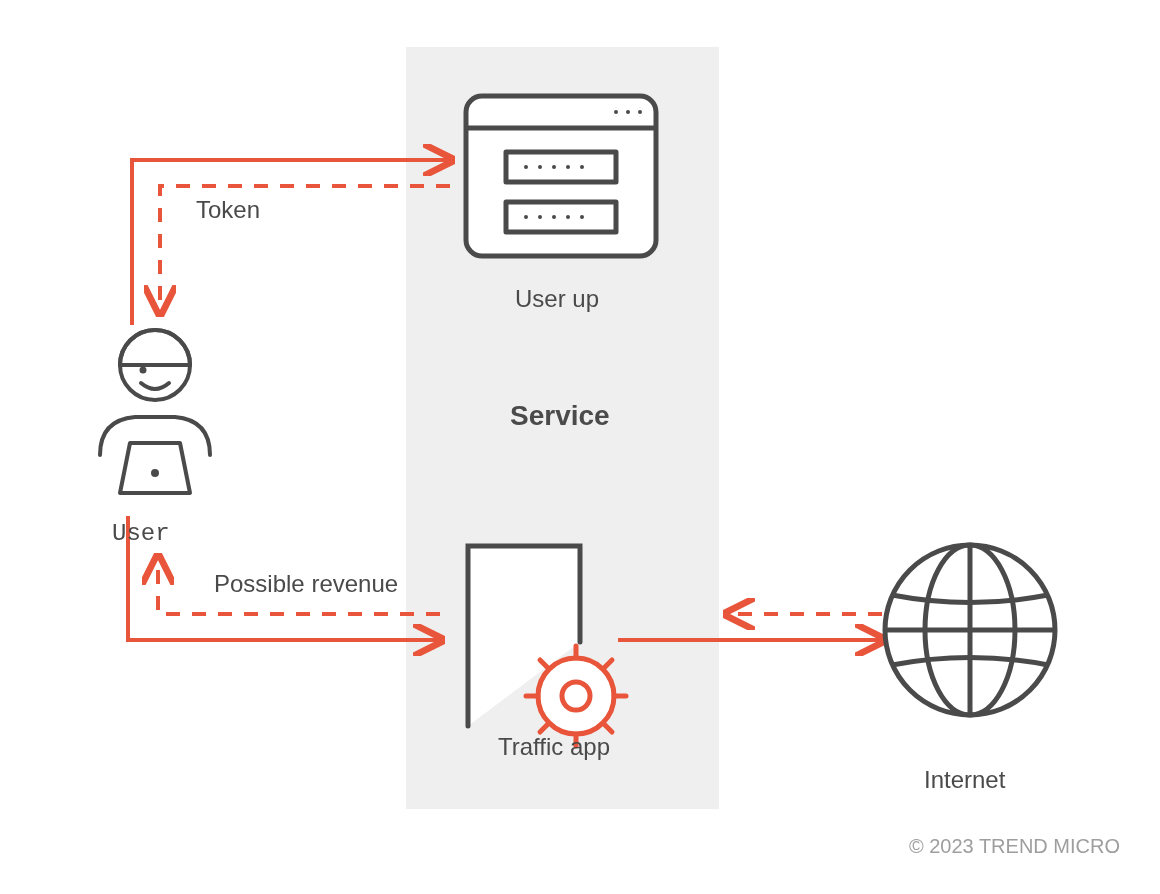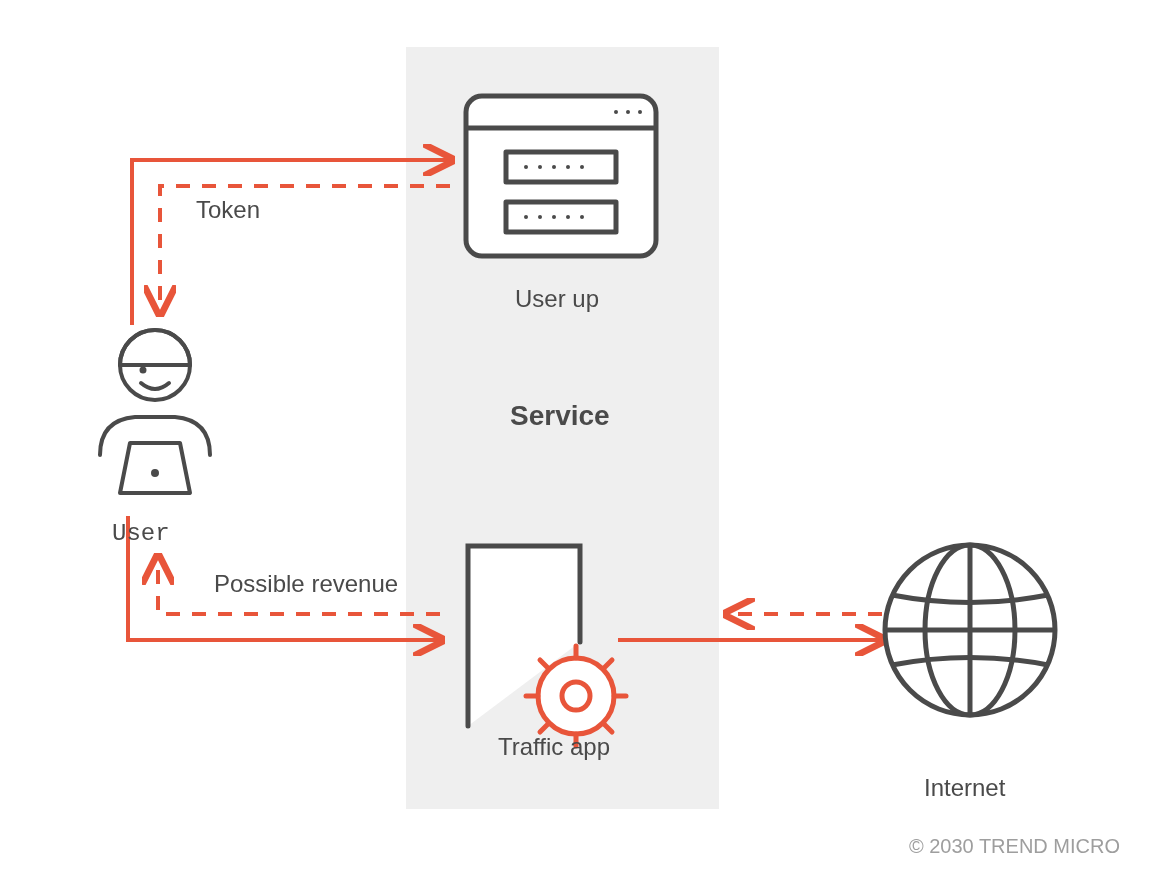--- a/index.html
+++ b/index.html
@@ -156,17 +156,17 @@
   <div class="label" style="left:112px; top:520px;font-family:Liberation Mono, monospace;">User</div>
 
   <div class="label" style="left:515px; top:285px;">User up</div>
 
   <div class="label bold" style="left:510px; top:400px;">Service</div>
 
   <div class="label" style="left:214px; top:570px;">Possible revenue</div>
 
   <div class="label" style="left:498px; top:733px;">Traffic app</div>
 
-  <div class="label" style="left:924px; top:766px;margin-top:8px;">Internet</div>
+  <div class="label" style="left:924px; top:766px;">Internet</div>
 
-  <div class="copyright">© 2030 TREND MICRO</div>
+  <div class="copyright">© 2023 TREND MICRO</div>
 
 </div>
 
 </body></html>

